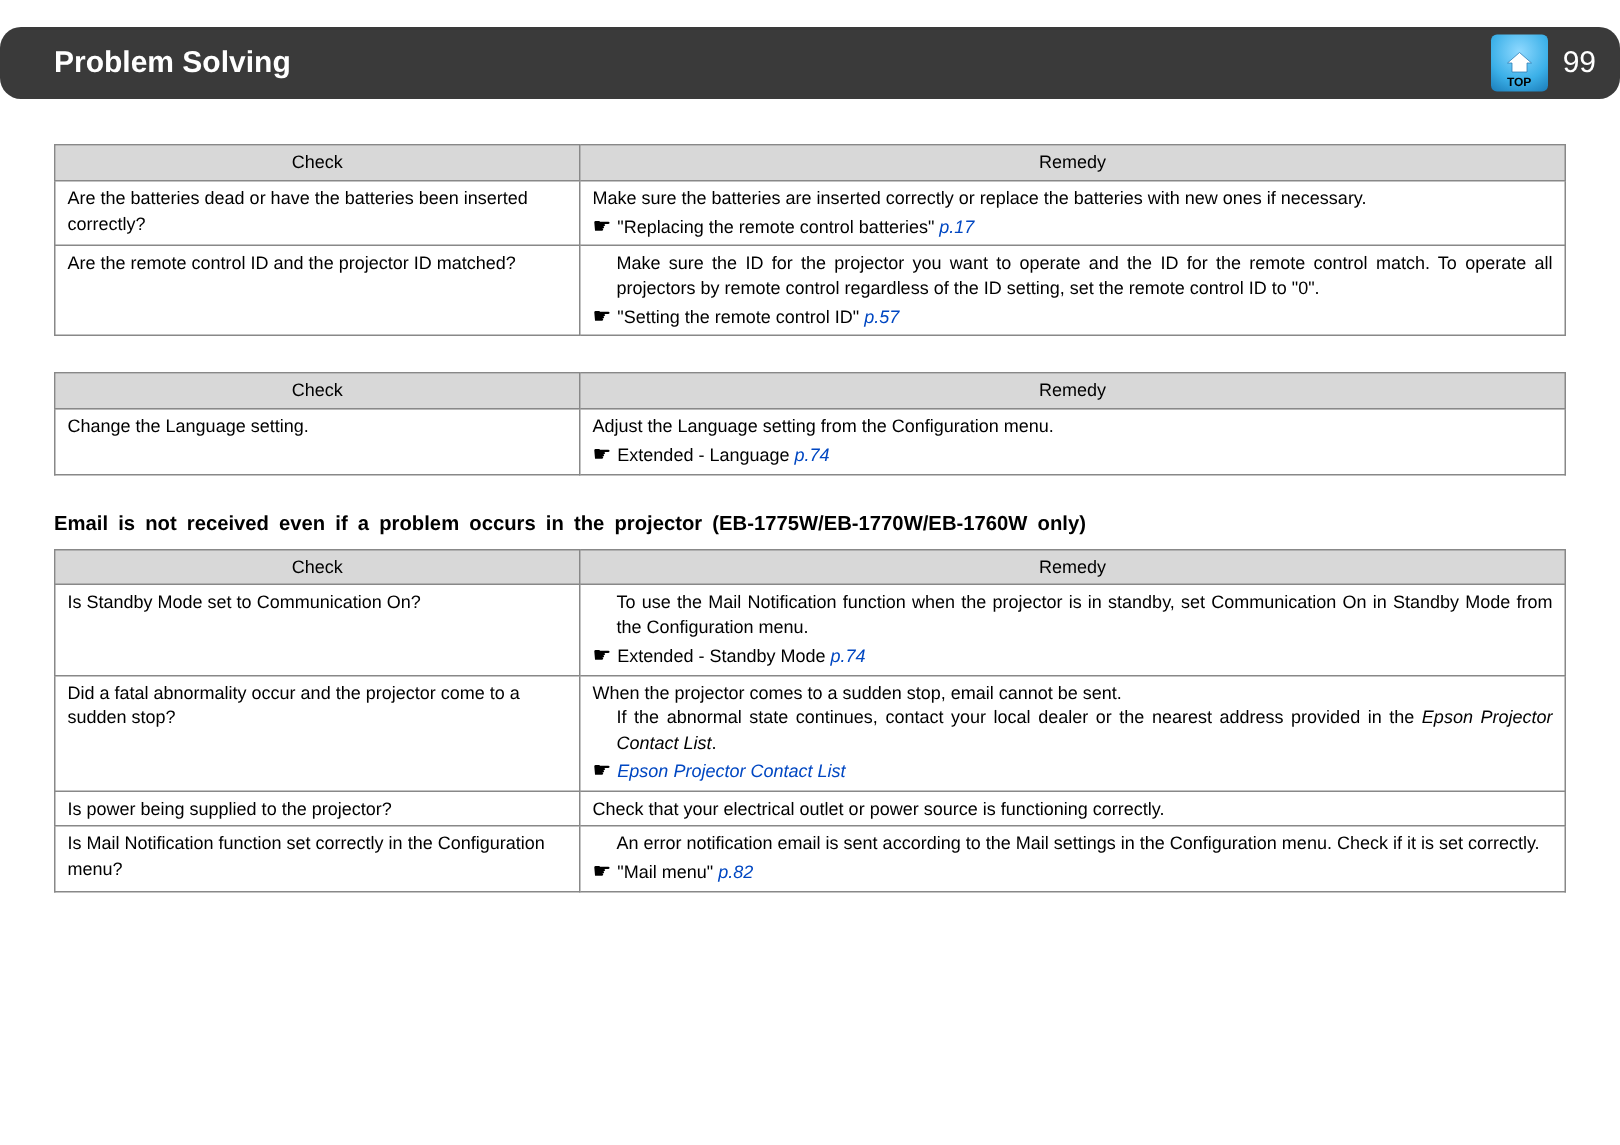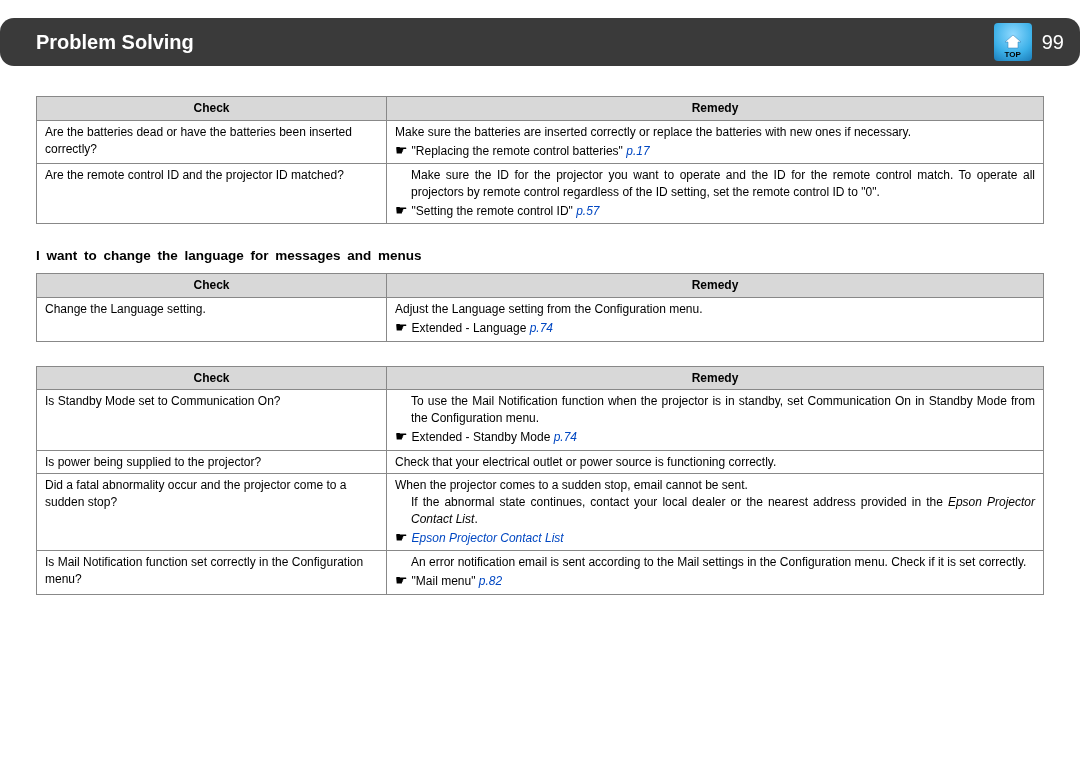--- a/index.html
+++ b/index.html
@@ -6,21 +6,21 @@
   body { font-family: Arial, Helvetica, sans-serif; font-size: 12px; color: #000; background: #fff; width: 1080px; }
   .header-bar { background: #3a3a3a; color: #fff; display: flex; align-items: center; justify-content: space-between; padding: 0 16px 0 36px; height: 48px; margin-top: 18px; border-radius: 14px; }
   .header-title { font-size: 20px; font-weight: bold; }
   .header-right { display: flex; align-items: center; gap: 10px; }
   .top-icon { width: 38px; height: 38px; background: radial-gradient(circle at 50% 30%, #8fd9ff 0%, #3bb0e8 60%, #1a7bb8 100%); border-radius: 4px; display: flex; flex-direction: column; align-items: center; justify-content: flex-end; padding-bottom: 2px; }
   .top-icon-label { font-size: 8px; font-weight: bold; color: #000; }
   .page-num { font-size: 20px; font-weight: normal; }
   .content { padding: 30px 36px; }
   table { width: 100%; border-collapse: collapse; margin-bottom: 24px; }
   th, td { border: 1px solid #888; padding: 3px 8px; vertical-align: top; text-align: left; font-size: 12px; line-height: 1.4; }
-  th { background: #d8d8d8; font-weight: bold; text-align: center; }
+  th { background: #d8d8d8; font-weight: normal; text-align: center; }
   th.check-col { width: 350px; }
   .section-heading { font-size: 13.5px; font-weight: bold; margin: 16px 0 10px 0; word-spacing: 3px; }
   .pointer { font-size: 14px; margin-right: 4px; }
   .link-blue { color: #0047c2; font-style: italic; }
   .ref-page { color: #0047c2; font-style: italic; }
   .bold { font-weight: normal; }
   .italic { font-style: italic; }
   .remedy-line { display: block; }
   .ref-line { display: block; }
   .justify { text-align: justify; margin-left: 16px; }
@@ -61,65 +61,65 @@
       <tr>
         <td>Are the remote control ID and the projector ID matched?</td>
         <td>
           <span class="remedy-line justify">Make sure the ID for the projector you want to operate and the ID for the remote control match. To operate all projectors by remote control regardless of the ID setting, set the remote control ID to "0".</span>
           <span class="ref-line"><span class="pointer">☛</span><span>"Setting the remote control ID"</span> <span class="ref-page">p.57</span></span>
         </td>
       </tr>
     </tbody>
   </table>
 
-  <div class="section-heading">I want to change the language for messages and menus</div>
   <table>
     <thead>
       <tr>
         <th class="check-col">Check</th>
         <th>Remedy</th>
       </tr>
     </thead>
     <tbody>
       <tr>
         <td>Change  the  Language  setting.</td>
         <td>
           <span class="remedy-line">Adjust  the  Language  setting  from  the  Configuration  menu.</span>
           <span class="ref-line"><span class="pointer">☛</span><span class="bold">Extended  -  Language</span> <span class="ref-page">p.74</span></span>
         </td>
       </tr>
     </tbody>
   </table>
 
+  <div class="section-heading">Email  is  not  received  even  if  a  problem  occurs  in  the  projector  (EB-1775W/EB-1770W/EB-1760W  only)</div>
   <table>
     <thead>
       <tr>
         <th class="check-col">Check</th>
         <th>Remedy</th>
       </tr>
     </thead>
     <tbody>
       <tr>
         <td><span>Is </span><span class="bold">Standby Mode</span><span> set to </span><span class="bold">Communication On</span><span>?</span></td>
         <td>
           <span class="remedy-line justify"><span>To use the Mail Notification function when the projector is in standby, set </span><span class="bold">Communication On</span><span> in </span><span class="bold">Standby Mode</span><span> from the Configuration menu.</span></span>
           <span class="ref-line"><span class="pointer">☛</span><span class="bold">Extended - Standby Mode</span> <span class="ref-page">p.74</span></span>
         </td>
       </tr>
       <tr>
-        <td>Is power being supplied to the projector?</td>
-        <td>Check that your electrical outlet or power source is functioning correctly.</td>
-      </tr>
-      <tr>
         <td>Did a fatal abnormality occur and the projector come to a sudden stop?</td>
         <td>
           <span class="remedy-line">When the projector comes to a sudden stop, email cannot be sent.</span>
           <span class="remedy-line justify"><span>If the abnormal state continues, contact your local dealer or the nearest address provided in the </span><span class="italic">Epson Projector Contact List</span><span>.</span></span>
           <span class="ref-line"><span class="pointer">☛</span><span class="link-blue">Epson Projector Contact List</span></span>
         </td>
+      </tr>
+      <tr>
+        <td>Is power being supplied to the projector?</td>
+        <td>Check that your electrical outlet or power source is functioning correctly.</td>
       </tr>
       <tr>
         <td>Is Mail Notification function set correctly in the Configuration menu?</td>
         <td>
           <span class="remedy-line justify"><span>An error notification email is sent according to the </span><span class="bold">Mail</span><span> settings in the Configuration menu. Check if it is set correctly.</span></span>
           <span class="ref-line"><span class="pointer">☛</span><span>"Mail menu"</span> <span class="ref-page">p.82</span></span>
         </td>
       </tr>
     </tbody>
   </table>

